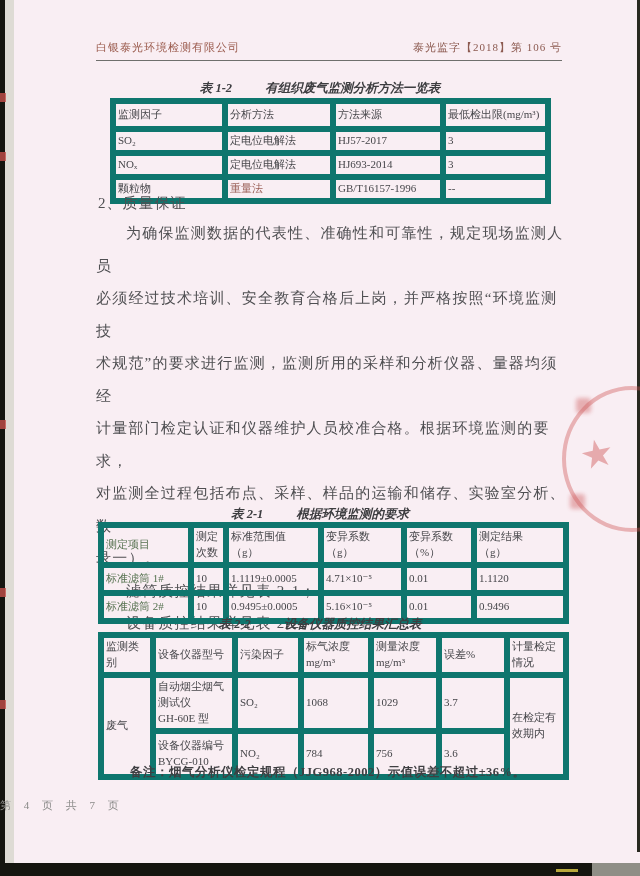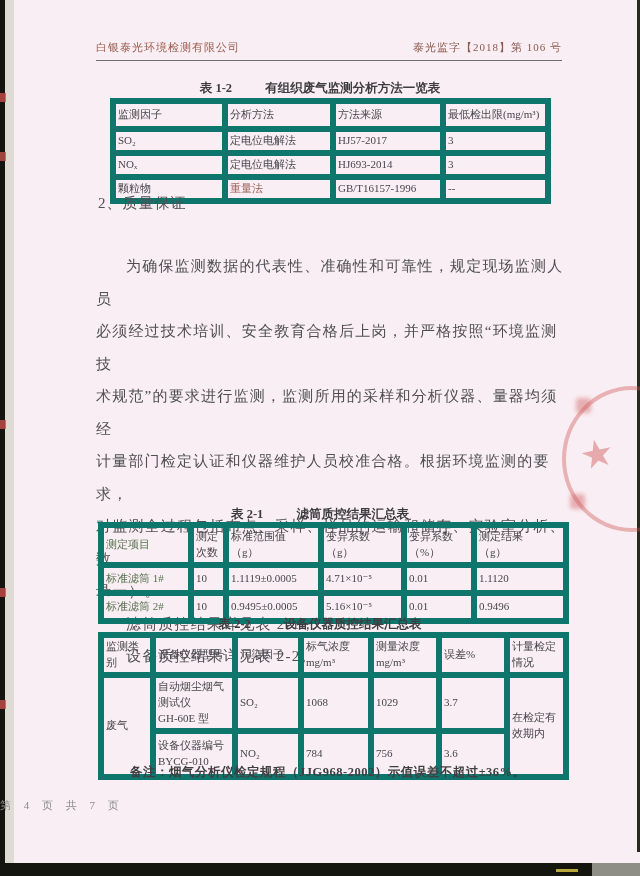--- a/index.html
+++ b/index.html
@@ -12,33 +12,33 @@
   .edge-bottom{position:absolute;left:0;bottom:0;width:640px;height:13px;background:#15150f;}
   .edge-bottom-light{position:absolute;right:0;bottom:0;width:48px;height:13px;background:#90then;background:#8f8e86;}
   .edge-bottom-yellow{position:absolute;left:556px;bottom:4px;width:22px;height:3px;background:#b9a93c;}
   .tick{position:absolute;left:0;width:6px;height:9px;background:#c4504a;opacity:.8;}
   
   .header{position:absolute;left:96px;top:40px;width:466px;display:flex;justify-content:space-between;
           align-items:flex-end;border-bottom:1.5px solid #6f6f6c;padding-bottom:5px;
           font-size:11px;color:#9a5a4c;letter-spacing:1px;}
   .header .doc-no{color:#8c5a50;}
   
-  .tbl-caption{position:absolute;width:640px;text-align:center;font-size:12.5px;font-weight:bold;color:#3d3d40;}
+  .tbl-caption{position:absolute;width:640px;text-align:center;font-size:12.5px;font-weight:bold;color:#3d3d40;font-style:italic;}
   .tbl-caption .lbl{margin-right:30px;}
   
   table{border-collapse:collapse;table-layout:fixed;font-size:11px;color:#46464a;}
   td{border:6px solid #0f766e;text-align:left;vertical-align:middle;padding:1px 2px;line-height:1.45;}
   table.doc{position:absolute;border-top:2px solid #76766f;border-bottom:2px solid #76766f;}
   .pre{white-space:pre-line;}
   .t21 tbody td:first-child{color:#55714f;}
   .tint-red{color:#9a5f57;}
   
   .heading{position:absolute;left:98px;top:194px;font-size:15px;color:#4f4f52;letter-spacing:1px;}
   .para{position:absolute;left:96px;top:217px;width:474px;font-size:15px;line-height:32.5px;
-        letter-spacing:1.2px;color:#4f4f52;margin-top:33px;}
+        letter-spacing:1.2px;color:#4f4f52;}
   .para .indent{text-indent:2em;}
   .remark{position:absolute;left:130px;top:764px;font-size:12.5px;color:#3f3f42;letter-spacing:.5px;font-weight:bold;}
   .footer{position:absolute;left:0;top:798px;width:640px;text-align:left;font-size:11px;
           color:#8a8a88;letter-spacing:5px;}
   
   .stamp{position:absolute;right:-62px;top:386px;width:132px;height:138px;
          border:4px solid rgba(205,80,80,.45);border-radius:50%;opacity:.85;}
   .stamp .star{position:absolute;left:14px;top:42px;font-size:38px;color:rgba(205,80,80,.5);
                transform:rotate(-12deg);font-family:"DejaVu Sans",sans-serif;}
   .stamp .frag{position:absolute;width:15px;height:15px;background:rgba(200,70,70,.45);
@@ -114,21 +114,21 @@
     <div>术规范”的要求进行监测，监测所用的采样和分析仪器、量器均须经</div>
     <div>计量部门检定认证和仪器维护人员校准合格。根据环境监测的要求，</div>
     <div>对监测全过程包括布点、采样、样品的运输和储存、实验室分析、数</div>
     <div>录一）。</div>
     <div class="indent">滤筒质控结果详见表 2-1；</div>
     <div class="indent">设备质控结果详见表 2-2。</div>
   </div>
 
   <div class="tbl-caption" style="top:506px">
     <span class="lbl">表 2-1</span>
-    <span>滤筒质控结果汇总表</span>
+    <span>根据环境监测的要求</span>
   </div>
   <table class="doc t21" style="left:98px;top:522px;width:465px">
     <colgroup>
         <col style="width:90px">
         <col style="width:35px">
         <col style="width:95px">
         <col style="width:83px">
         <col style="width:70px">
         <col style="width:92px">
       </colgroup>

